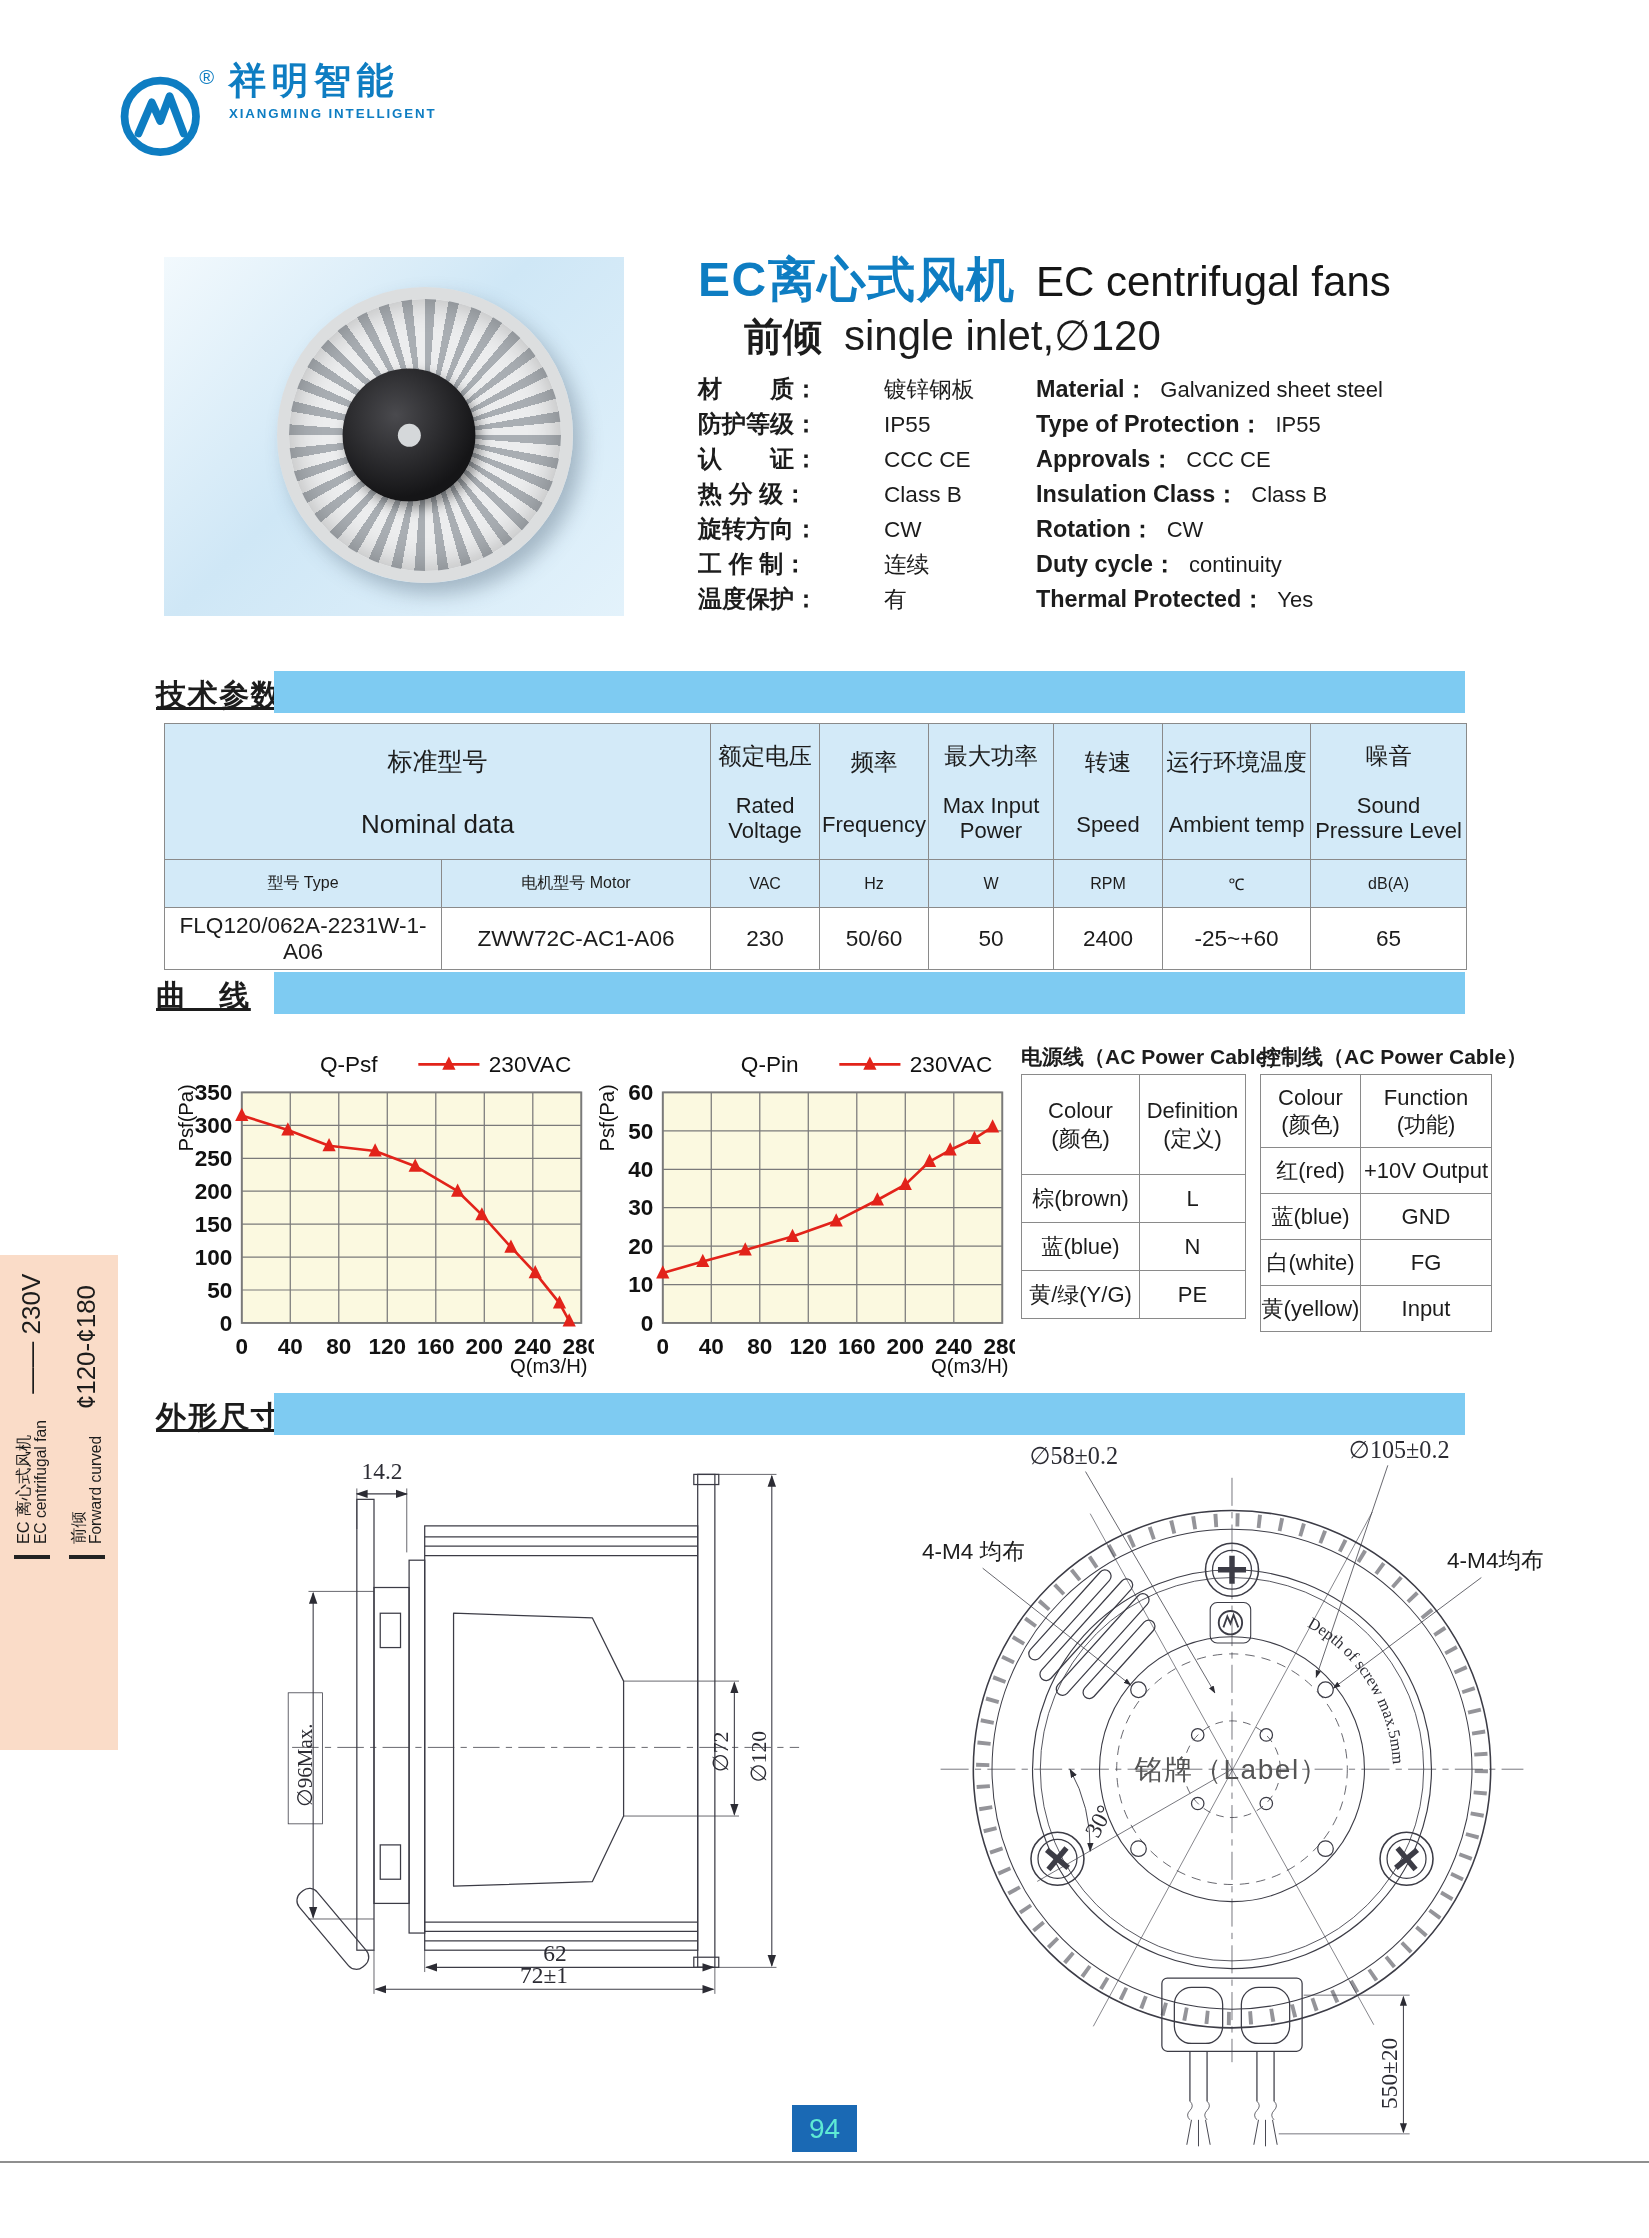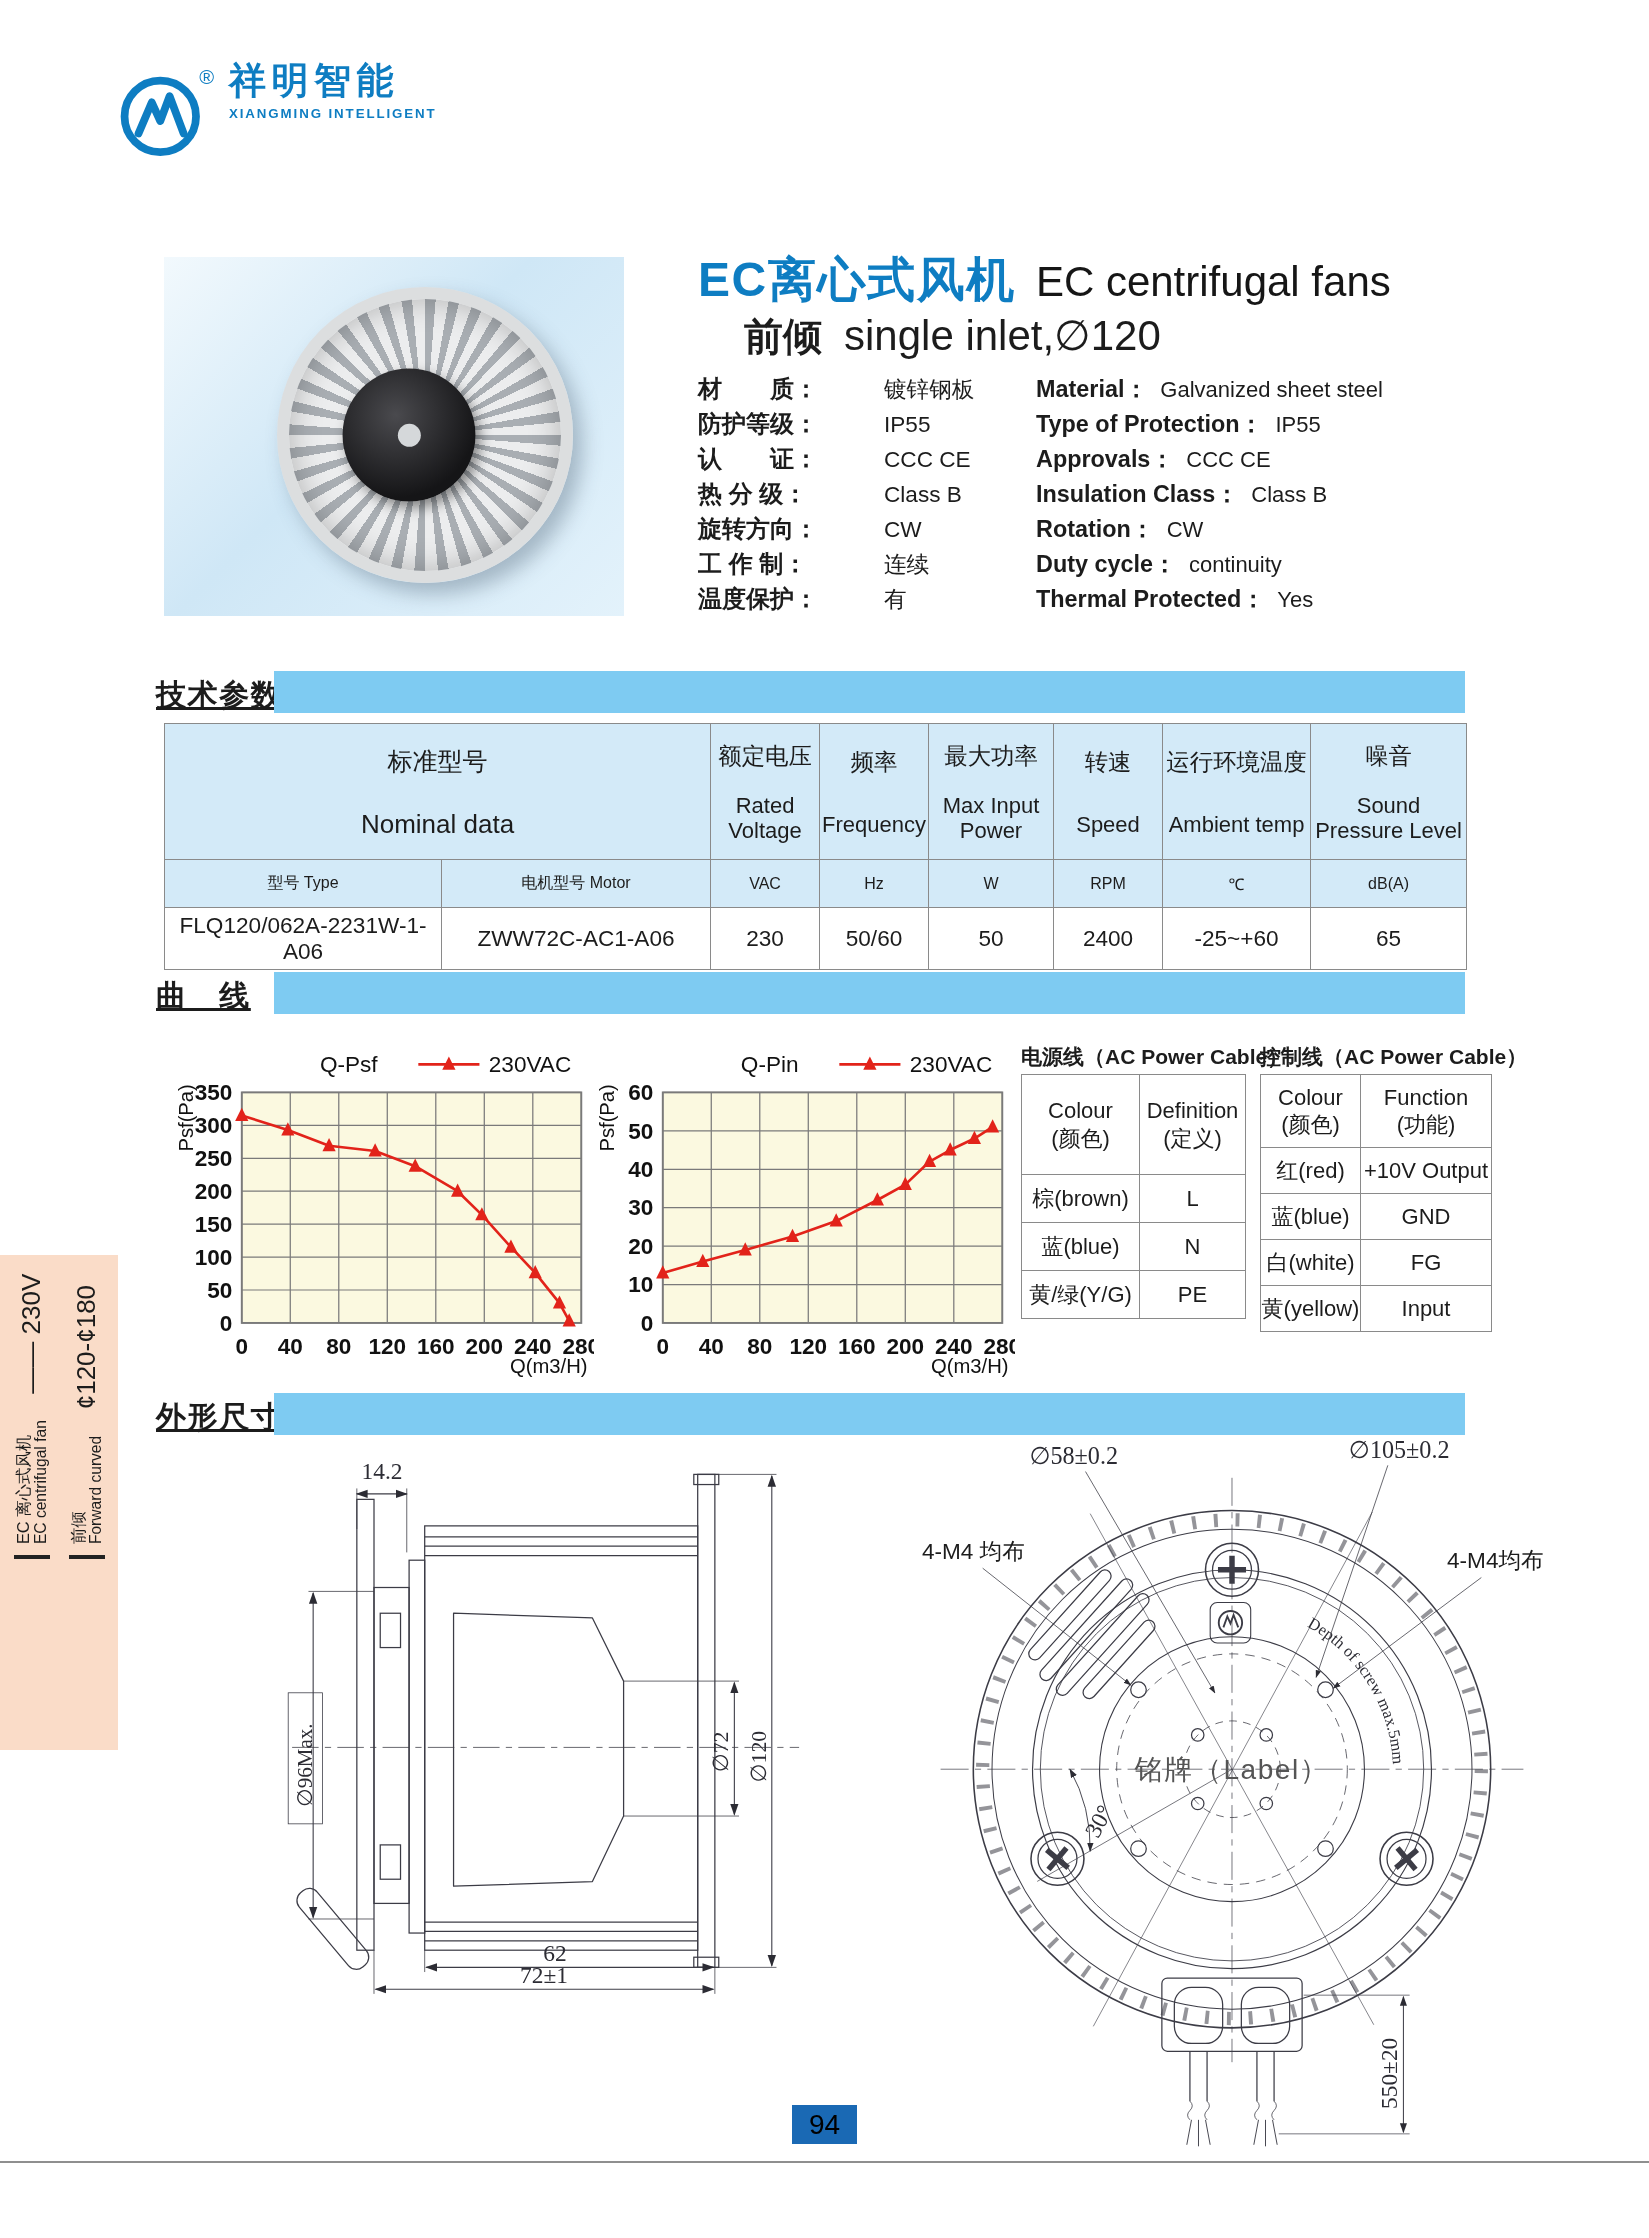--- a/index.html
+++ b/index.html
@@ -76,21 +76,21 @@
   .sidebar{left:0;top:1750px;width:495px;height:118px;background:var(--sidebar_bg);
     transform:rotate(-90deg);transform-origin:0 0;display:flex;flex-direction:column;justify-content:center;padding-left:191px;}
   .sb-row{display:flex;align-items:center;height:55px;}
   .sb-bar{width:3.9px;height:36px;background:#222;margin-right:11px;}
   .sb-labels{line-height:1.12;}
   .sb-cn{font-size:16.4px;}
   .sb-en{font-size:15.6px;}
   .sb-val{font-size:26px;margin-left:26.5px;white-space:nowrap;}
 
   
-  .page-badge{left:792px;top:2105px;width:65px;height:39px;background:var(--page_badge_bg);color:#000000;
+  .page-badge{left:792px;top:2105px;width:65px;height:47px;background:var(--page_badge_bg);color:#5eead4;
     font-size:28px;display:flex;align-items:center;justify-content:center;}
   .foot-line{left:0;top:2161px;width:1649px;height:2.3px;background:#8f8f8f;}
 </style>
 </head>
 <body>
 
 <div class="page">
 
   <div class="abs logo">
     <span>

